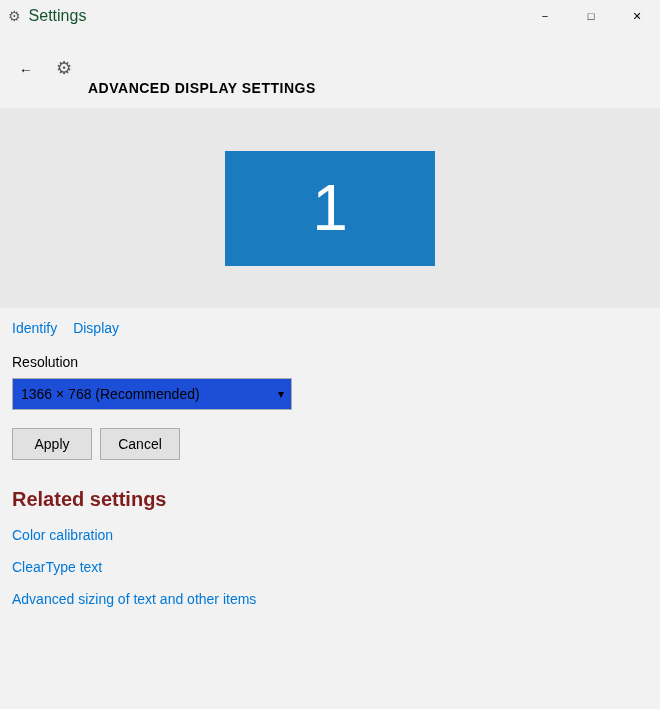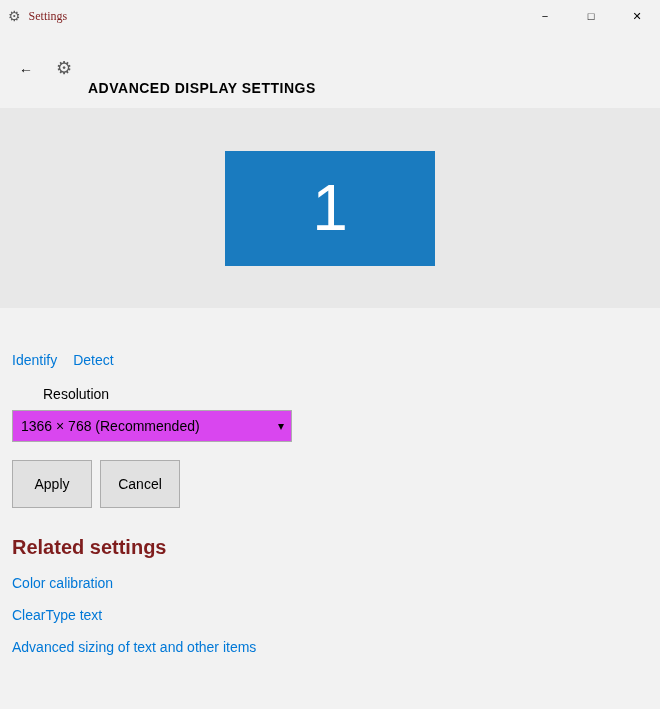--- a/index.html
+++ b/index.html
@@ -35,23 +35,22 @@
       flex-shrink: 0;
     }
 
     .title-bar-left {
       display: flex;
       align-items: center;
       gap: 8px;
     }
 
     .title-bar-title {
-      font-size: 12px;
-      color: #7f1d1d;
-      font-family: Liberation Serif, serif;
+      font-size: 16px;
+      color: #14532d;
     }
 
     .title-bar-controls {
       display: flex;
       align-items: center;
     }
 
     .title-bar-btn {
       width: 46px;
       height: 32px;
@@ -150,51 +149,49 @@
     }
 
     .link-item {
       color: #0078d7;
       font-size: 14px;
       cursor: pointer;
       background: none;
       border: none;
       padding: 0;
       text-decoration: none;
-      margin-top: 32px;
     }
 
     .link-separator {
       margin: 0 8px;
       color: #555;
       font-size: 14px;
     }
 
     
     .section {
       padding: 18px 12px 0 12px;
     }
 
     .section-label {
       font-size: 14px;
       color: #000;
       margin-bottom: 8px;
-      margin-left: 31px;
     }
 
     .dropdown-wrapper {
       position: relative;
       width: 280px;
     }
 
     .dropdown {
       width: 100%;
       height: 32px;
       border: 1px solid #adadad;
-      background: #d946ef;
+      background: #1d4ed8;
       font-size: 14px;
       color: #000;
       padding: 0 30px 0 8px;
       appearance: none;
       -webkit-appearance: none;
       cursor: pointer;
       outline: none;
     }
 
     .dropdown-arrow {
@@ -208,21 +205,21 @@
     }
 
     
     .buttons-row {
       display: flex;
       gap: 8px;
       padding: 18px 12px 0 12px;
     }
 
     .btn {
-      height: 48px;
+      height: 32px;
       min-width: 80px;
       padding: 0 16px;
       font-size: 14px;
       background: #e1e1e1;
       border: 1px solid #adadad;
       cursor: pointer;
       color: #000;
     }
 
     
@@ -288,21 +285,21 @@
 
     <div class="display-preview-area">
       <div class="monitor-box">
         <span class="monitor-number">1</span>
       </div>
     </div>
 
     <div class="links-row">
       <button class="link-item">Identify</button>
       <span class="link-separator">  </span>
-      <button class="link-item">Detect</button>
+      <button class="link-item">Display</button>
       <span class="link-separator">  </span>
     </div>
 
     <div class="section">
       <div class="section-label">Resolution</div>
       <div class="dropdown-wrapper">
         <select class="dropdown">
           <option>1366 × 768 (Recommended)</option>
           <option>1280 × 768</option>
           <option>1280 × 720</option>

